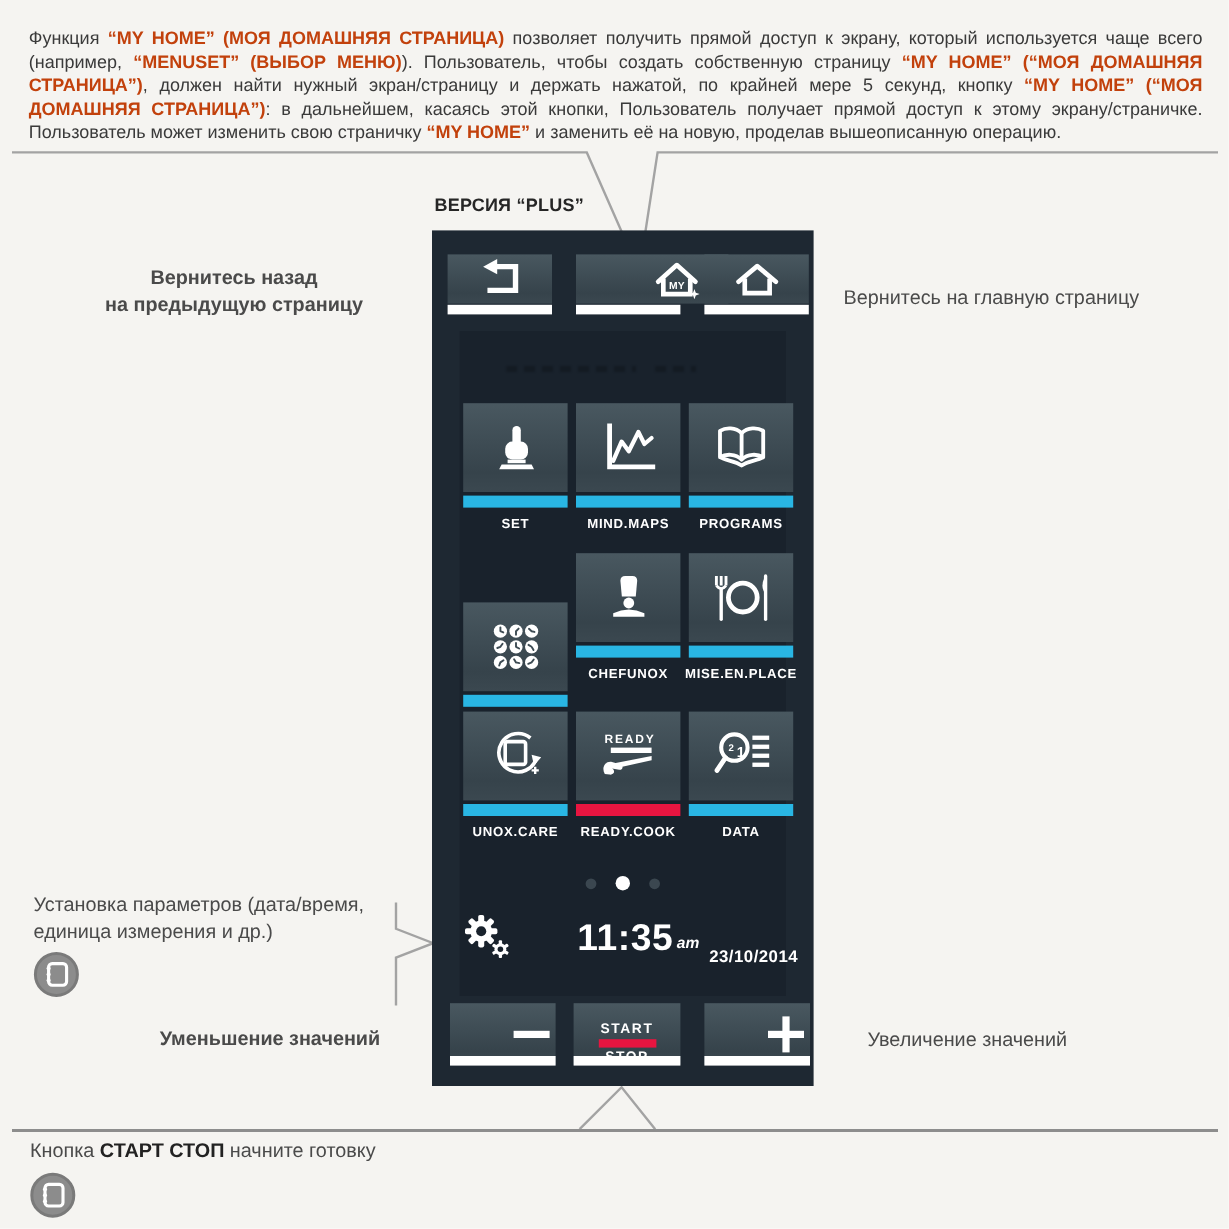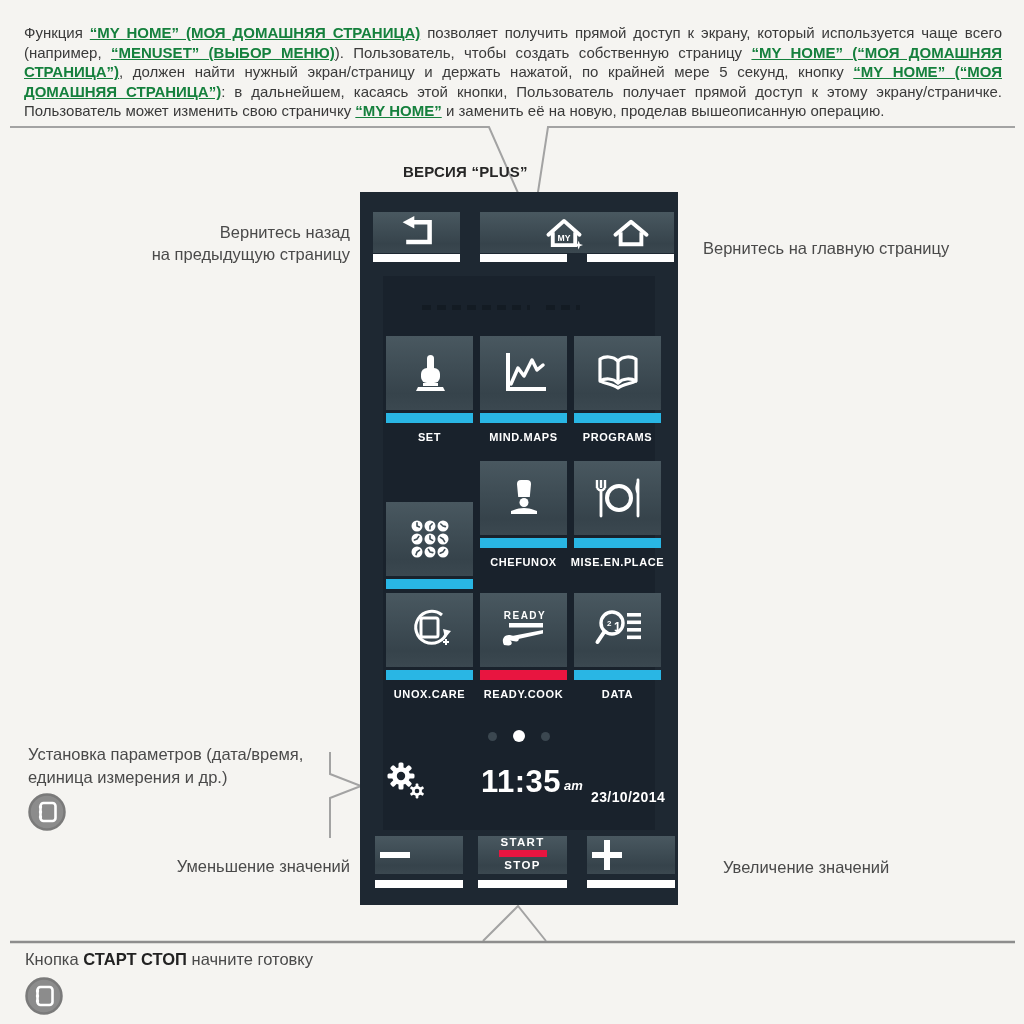--- a/index.html
+++ b/index.html
@@ -1,51 +1,51 @@
 <!DOCTYPE html>
 <html><head>
 <meta charset="utf-8">
 <style>
   html,body{margin:0;padding:0;}
   body{font-family:"Liberation Sans",sans-serif;}
   .page{position:relative;width:1024px;height:1024px;background:#f5f4f1;overflow:hidden;color:#3f3f3f;}
   
   .intro{position:absolute;left:24px;top:8px;width:978px;font-size:15px;line-height:19.6px;text-align:justify;color:#3a3a3a;}
-  .intro b{color:#15803d;text-decoration:underline;}
+  .intro b{color:#c2410c;}
   
   .lines{position:absolute;left:0;top:0;width:1024px;height:1024px;pointer-events:none;}
   
-  .version{position:absolute;left:362px;top:163px;font-size:15px;font-weight:bold;color:#262626;letter-spacing:.2px;margin-left:41px;}
+  .version{position:absolute;left:362px;top:163px;font-size:15px;font-weight:bold;color:#262626;letter-spacing:.2px;}
   
   .panel{position:absolute;left:360px;top:192px;width:318px;height:713px;background:#1e2832;}
   .inset{position:absolute;left:23px;top:84px;width:272px;height:554px;background:#19222c;}
   .ghost{position:absolute;height:5px;background:repeating-linear-gradient(90deg,rgba(0,0,0,.45) 0 9px,transparent 9px 15px);opacity:.45;filter:blur(.7px);}
   .tile-face{background:linear-gradient(180deg,#495860 0%,#3e4c54 45%,#36434b 78%,#3b4850 100%);
     background-blend-mode:normal;}
   .navbtn{position:absolute;top:20px;height:41px;display:flex;align-items:center;justify-content:center;cursor:pointer;}
   .navbar{position:absolute;top:62px;height:8px;background:#ffffff;}
   .cell{position:absolute;width:87px;}
   .tile{height:74px;display:flex;align-items:center;justify-content:center;cursor:pointer;}
   .tbar{height:10px;margin-top:3px;background:#29b6e4;}
   .tlabel{margin-top:8px;text-align:right;font-size:11px;font-weight:bold;letter-spacing:.6px;color:#fff;white-space:nowrap;position:relative;left:50%;transform:translateX(-50%);width:max-content;}
   .pager{position:absolute;left:0;top:538px;width:318px;display:flex;justify-content:center;align-items:center;gap:16px;}
   .dot{width:9px;height:9px;border-radius:50%;background:#3b4750;cursor:pointer;}
   .dot.active{width:12px;height:12px;background:#ffffff;}
   .gearwrap{position:absolute;left:25px;top:568px;cursor:pointer;}
   .time{position:absolute;left:121px;top:572px;font-size:31px;font-weight:bold;color:#fff;letter-spacing:.5px;}
   .ampm{position:absolute;left:204px;top:586px;font-size:13px;font-weight:bold;color:#fff;font-style:italic;}
   .date{position:absolute;left:231px;top:585px;font-size:14px;font-weight:bold;color:#fff;letter-spacing:.4px;margin-top:12px;}
-  .ctl{position:absolute;top:644px;height:38px;display:flex;align-items:center;justify-content:flex-start;cursor:pointer;}
+  .ctl{position:absolute;top:644px;height:51px;display:flex;align-items:center;justify-content:flex-end;cursor:pointer;}
   .ctlbar{position:absolute;top:688px;height:8px;background:#fff;}
   .ss{flex-direction:column;gap:1px;}
   .ssword{font-size:11.5px;font-weight:bold;color:#fff;letter-spacing:1.3px;line-height:12px;}
   .ssred{width:48px;height:7px;background:#e81540;margin:1px 0;}
   
   .lbl{position:absolute;font-size:16.5px;color:#4a4a4a;line-height:22px;white-space:pre-line;}
-  .lbl.right{text-align:right;}
+  .lbl.right{text-align:center;font-weight:bold;}
   .caption{position:absolute;left:25px;top:950px;font-size:16.5px;color:#4a4a4a;}
   .caption b{color:#222;}
   .bookicon{position:absolute;}
 </style>
 </head>
 <body>
 
 <div class="page">
 
   <p class="intro"><span>Функция </span><b>“MY HOME” (МОЯ ДОМАШНЯЯ СТРАНИЦА)</b><span> позволяет получить прямой доступ к экрану, который используется чаще всего (например, </span><b>“MENUSET” (ВЫБОР МЕНЮ)</b><span>). Пользователь, чтобы создать собственную страницу </span><b>“MY HOME” (“МОЯ ДОМАШНЯЯ СТРАНИЦА”)</b><span>, должен найти нужный экран/страницу и держать нажатой, по крайней мере 5 секунд, кнопку </span><b>“MY HOME” (“МОЯ ДОМАШНЯЯ СТРАНИЦА”)</b><span>: в дальнейшем, касаясь этой кнопки, Пользователь получает прямой доступ к этому экрану/страничке. Пользователь может изменить свою страничку </span><b>“MY HOME”</b><span> и заменить её на новую, проделав вышеописанную операцию.</span></p>

